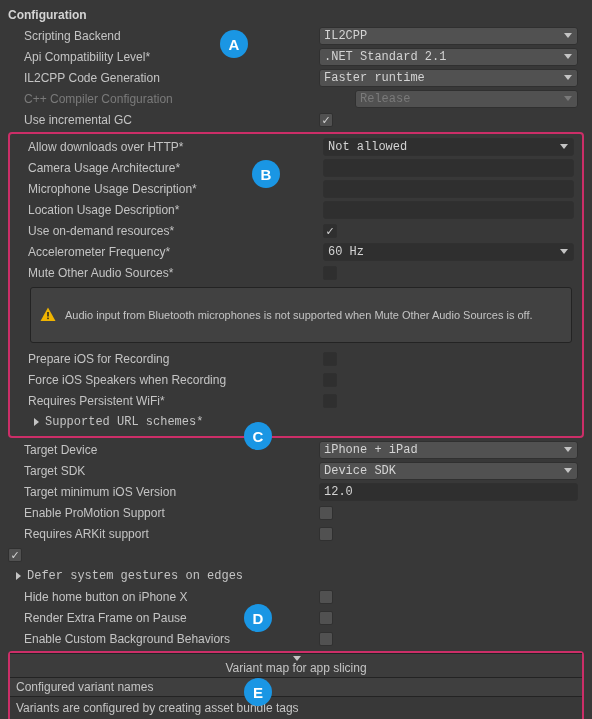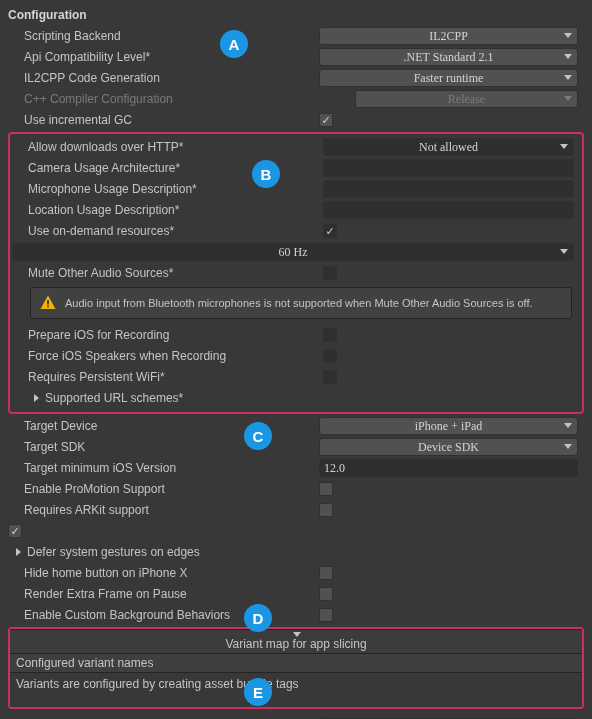--- a/index.html
+++ b/index.html
@@ -28,44 +28,43 @@
   }
   .label {
     width: 275px;
     padding-left: 16px;
     color: #c4c4c4;
     white-space: nowrap;
     overflow: hidden;
     text-overflow: ellipsis;
   }
   .label.dim { color: #7a7a7a; }
-  .label.foldout { padding-left: 4px; display: flex; align-items: center; }
+  .label.foldout { padding-left: 4px; display: flex; align-items: center; font-family: Liberation Mono, monospace; }
   .label.foldout .tri {
     display: inline-block;
     width: 0; height: 0;
     border-top: 4px solid transparent;
     border-bottom: 4px solid transparent;
     border-left: 5px solid #c4c4c4;
     margin: 0 6px 0 4px;
   }
   .val { flex: 1; display: flex; align-items: center; padding-right: 6px; }
   .dropdown, .textinput {
     background: #515151;
     border: 1px solid #303030;
     border-radius: 3px;
     height: 18px;
     width: 100%;
     color: #d4d4d4;
     font-size: 12px;
-    font-family: Liberation Serif, serif;
+    font-family: Liberation Mono, monospace;
     padding: 1px 4px;
     display: flex;
     align-items: center;
     position: relative;
-    justify-content: center;
   }
   .dropdown .dd-arrow {
     position: absolute;
     right: 5px;
     top: 5px;
     width: 0; height: 0;
     border-left: 4px solid transparent;
     border-right: 4px solid transparent;
     border-top: 5px solid #c4c4c4;
   }
@@ -95,21 +94,21 @@
     margin: 2px 0;
     padding: 3px 2px;
   }
   .warning-box {
     display: flex;
     align-items: center;
     background: #414141;
     border: 1px solid #232323;
     border-radius: 3px;
     margin: 4px 8px 6px 18px;
-    padding: 6px 8px;
+    padding: 18px 8px;
     font-size: 11px;
     color: #c4c4c4;
   }
   .warning-box .warn-icon {
     width: 18px; height: 18px;
     margin-right: 8px;
     flex-shrink: 0;
   }
   .variant-header {
     background: #3c3c3c;
@@ -230,20 +229,21 @@
         <input class="textinput dark" value="" style="">
       </div>
   </div>
   <div class="row">
     <span class="label">Use on-demand resources*</span>
     <div class="val">
         <span class="checkbox dark checked"></span>
       </div>
   </div>
   <div class="row">
+    <span class="label">Accelerometer Frequency*</span>
     <div class="val">
         <div class="dropdown dark">
           <span>60 Hz</span>
           <span class="dd-arrow"></span>
         </div>
       </div>
   </div>
   <div class="row">
     <span class="label">Mute Other Audio Sources*</span>
     <div class="val">

